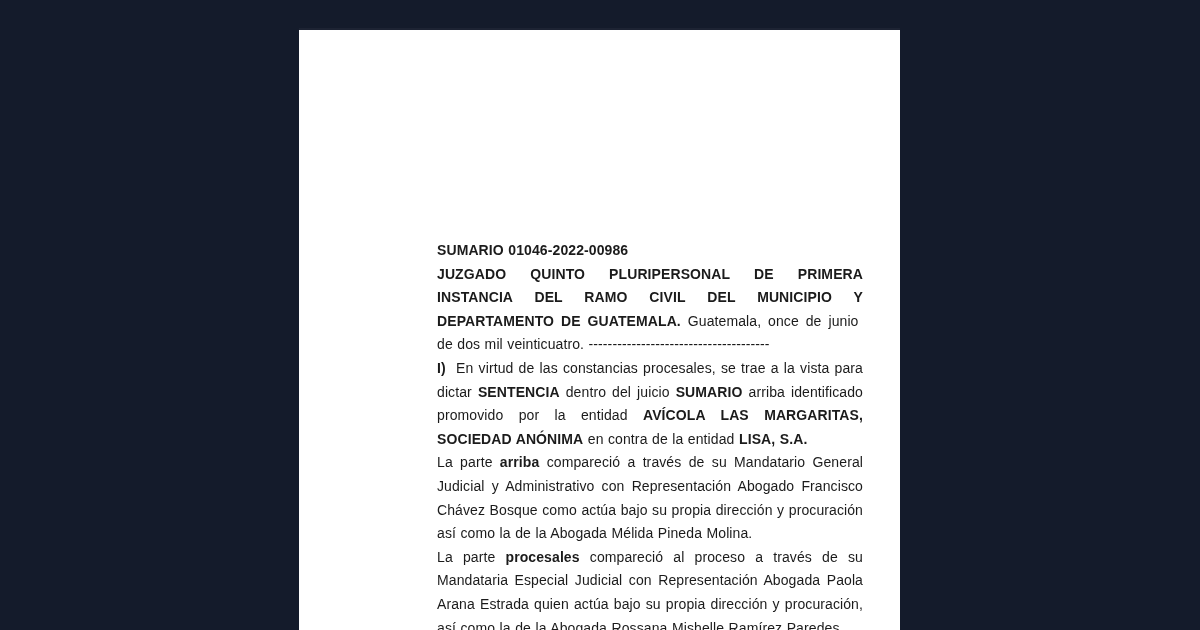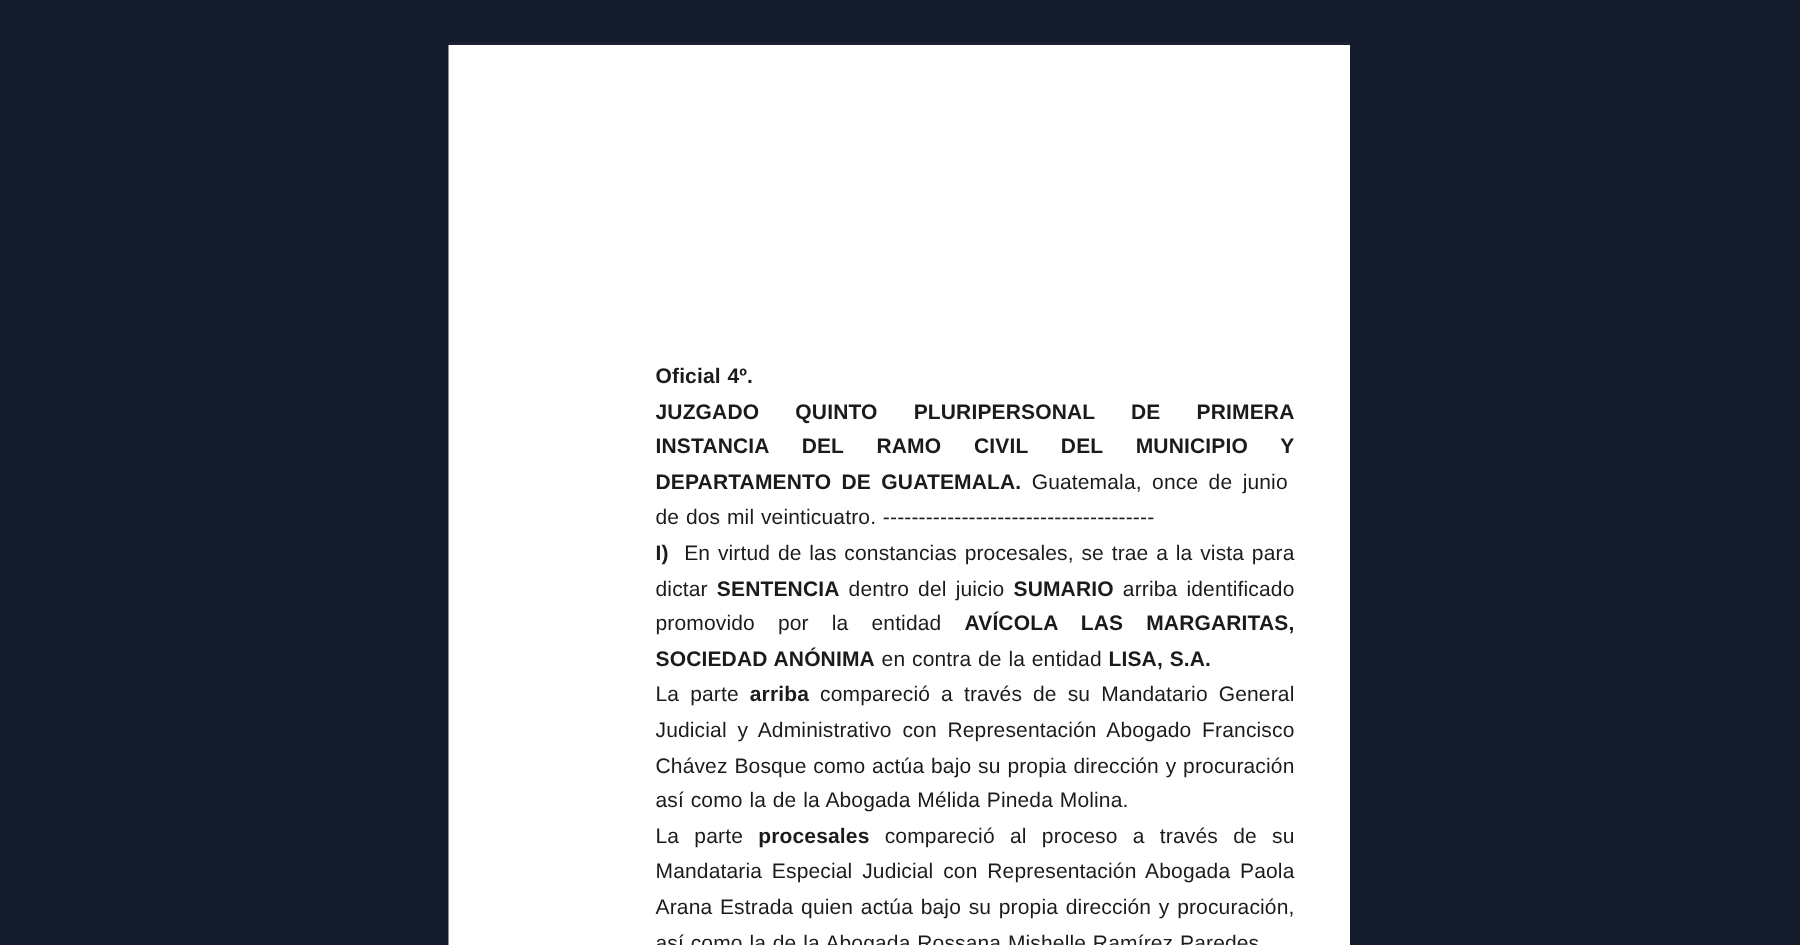--- a/index.html
+++ b/index.html
@@ -40,20 +40,20 @@
   .doc-text .b {
     font-weight: bold;
   }
 </style>
 </head>
 <body style="background: rgb(20, 27, 43);">
 
 <div class="backdrop">
   <div class="page" style="background: rgb(255, 255, 255);">
     <div class="doc-text" id="doc-body" style="color: rgb(27, 27, 27);">
-        <p><span class="b">Oficial 4º.</span></p>
+        <p><span class="b">SUMARIO 01046-2022-00986</span></p>
         <p><span class="b">JUZGADO QUINTO PLURIPERSONAL DE PRIMERA INSTANCIA DEL RAMO CIVIL DEL MUNICIPIO Y DEPARTAMENTO DE GUATEMALA.</span><span> Guatemala, once de junio&nbsp; de dos mil veinticuatro. --------------------------------------</span></p>
         <p><span class="b">I)</span><span>&nbsp; En virtud de las constancias procesales, se trae a la vista para dictar </span><span class="b">SENTENCIA</span><span> dentro del juicio </span><span class="b">SUMARIO</span><span> arriba identificado promovido por la entidad </span><span class="b">AVÍCOLA LAS MARGARITAS, SOCIEDAD ANÓNIMA</span><span> en contra de la entidad </span><span class="b">LISA, S.A.</span></p>
         <p><span>La parte </span><span class="b">arriba</span><span> compareció a través de su Mandatario General Judicial y Administrativo con Representación Abogado Francisco Chávez Bosque como actúa bajo su propia dirección y procuración así como la de la Abogada Mélida Pineda Molina.</span></p>
         <p><span>La parte </span><span class="b">procesales</span><span> compareció al proceso a través de su Mandataria Especial Judicial con Representación Abogada Paola Arana Estrada quien actúa bajo su propia dirección y procuración, así como la de la Abogada Rossana Mishelle Ramírez Paredes.</span></p>
       </div>
   </div>
 </div>
 
 </body></html>

